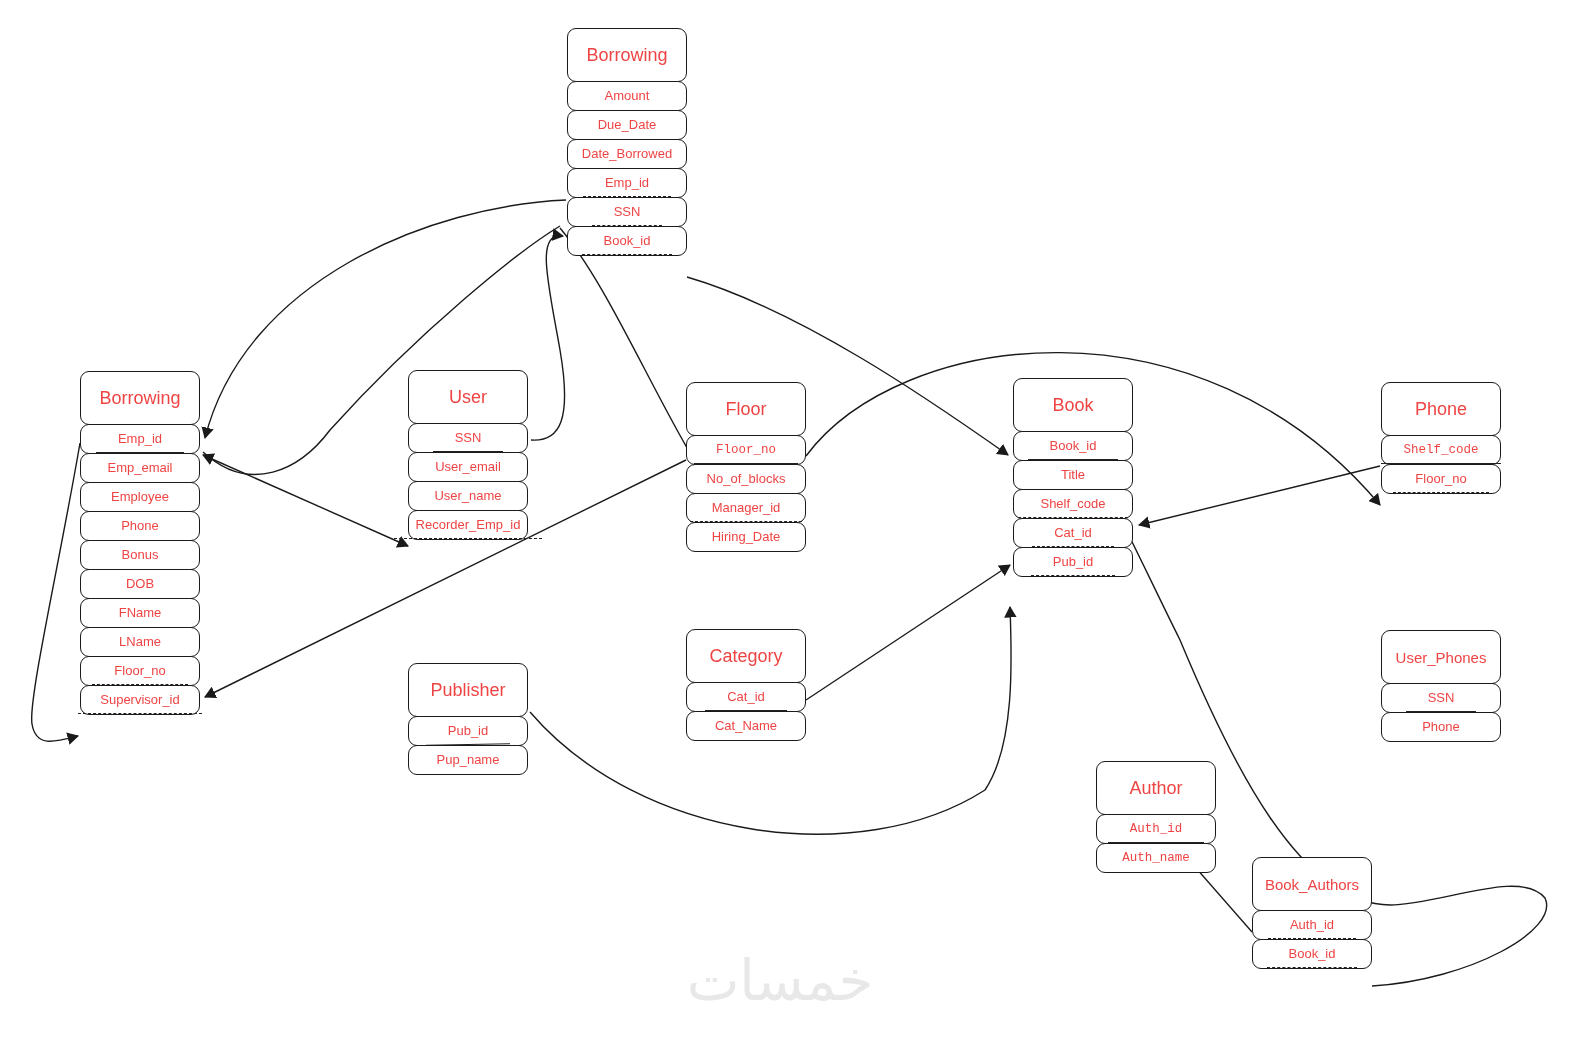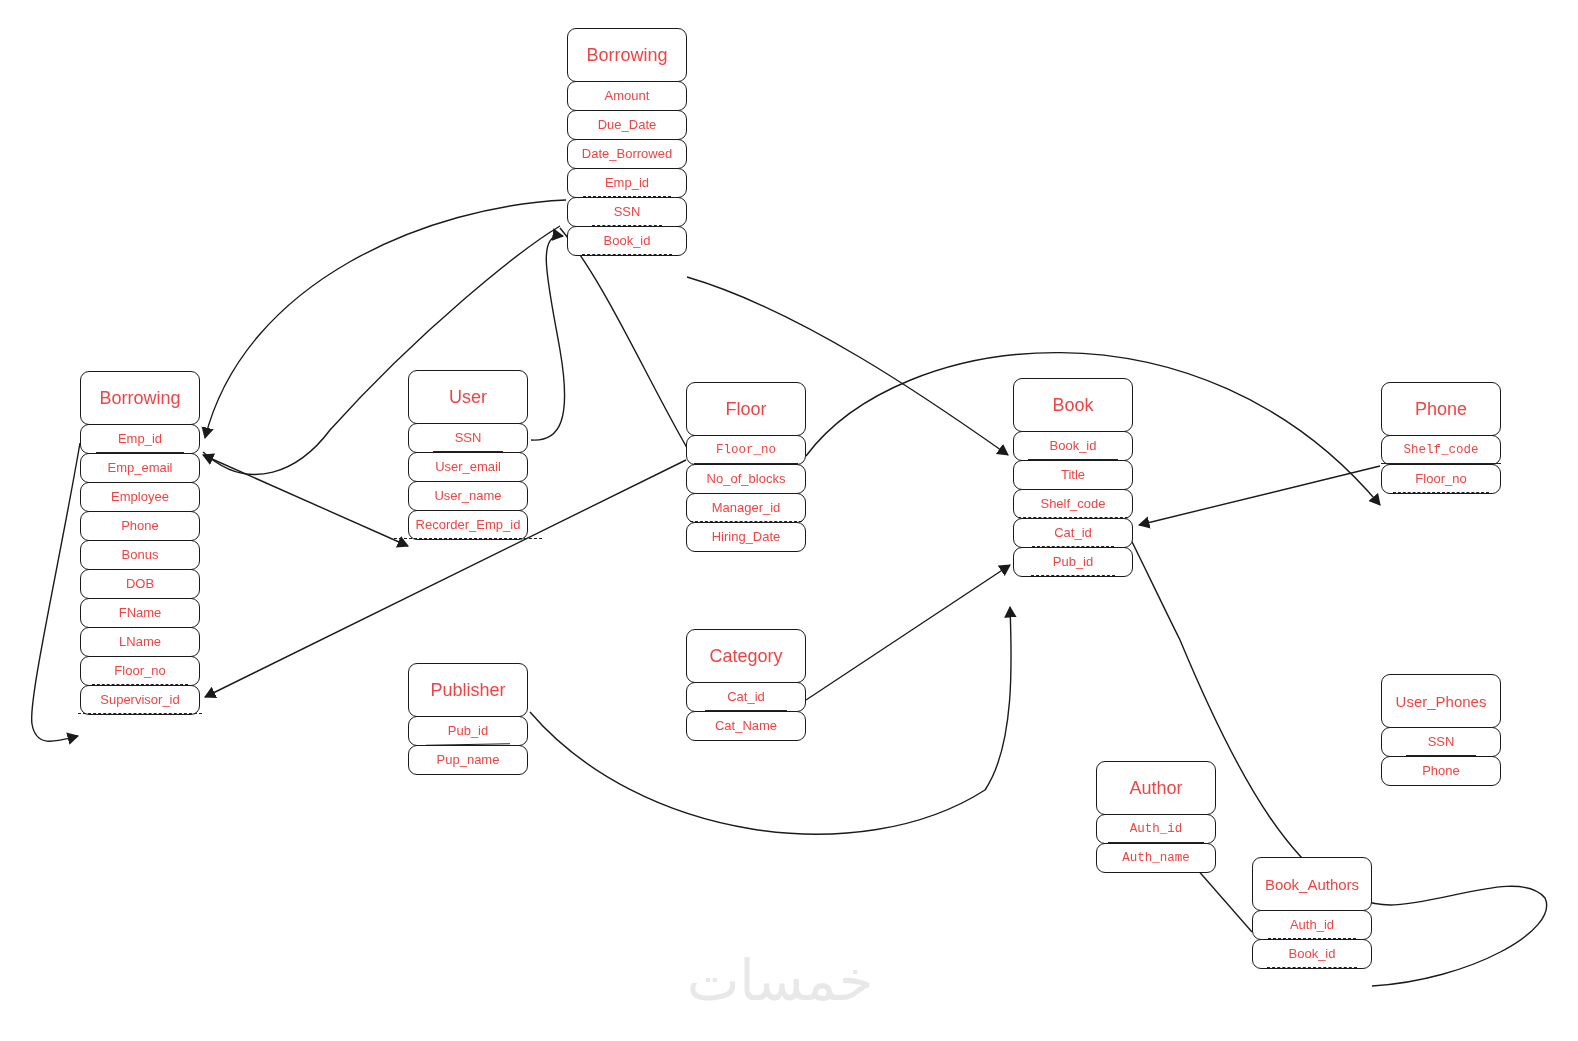--- a/index.html
+++ b/index.html
@@ -276,21 +276,21 @@
   <div class="entity" style="left:686px; top:629px;">
     <div class="ent-header">Category</div>
     <div class="attr pk">
         <span class="txt">Cat_id</span>
       </div>
     <div class="attr">
         <span class="txt">Cat_Name</span>
       </div>
   </div>
 
-  <div class="entity" style="left:1381px; top:630px;margin-top:44px;">
+  <div class="entity" style="left:1381px; top:630px;">
     <div class="ent-header small">User_Phones</div>
     <div class="attr pk">
         <span class="txt">SSN</span>
       </div>
     <div class="attr">
         <span class="txt">Phone</span>
       </div>
   </div>
 
   <div class="entity" style="left:1096px; top:761px;">

